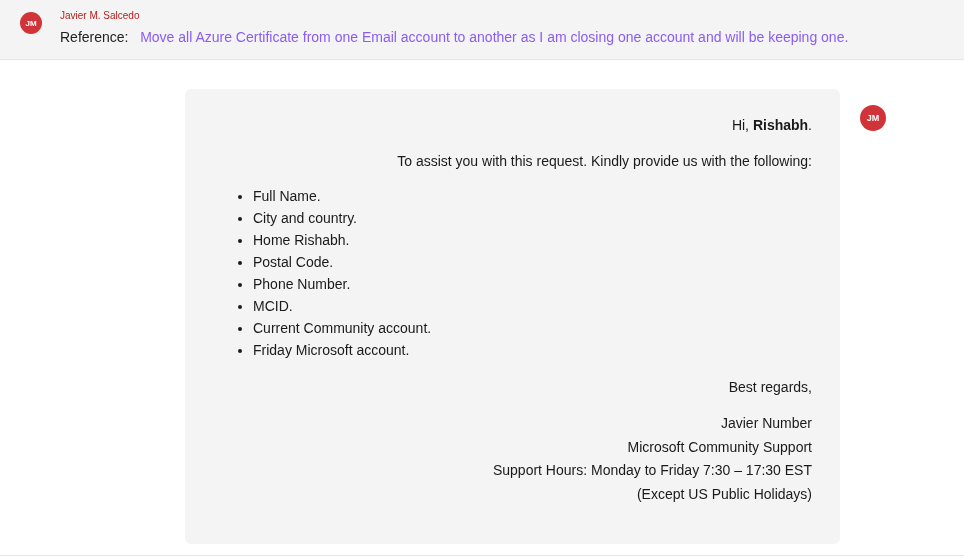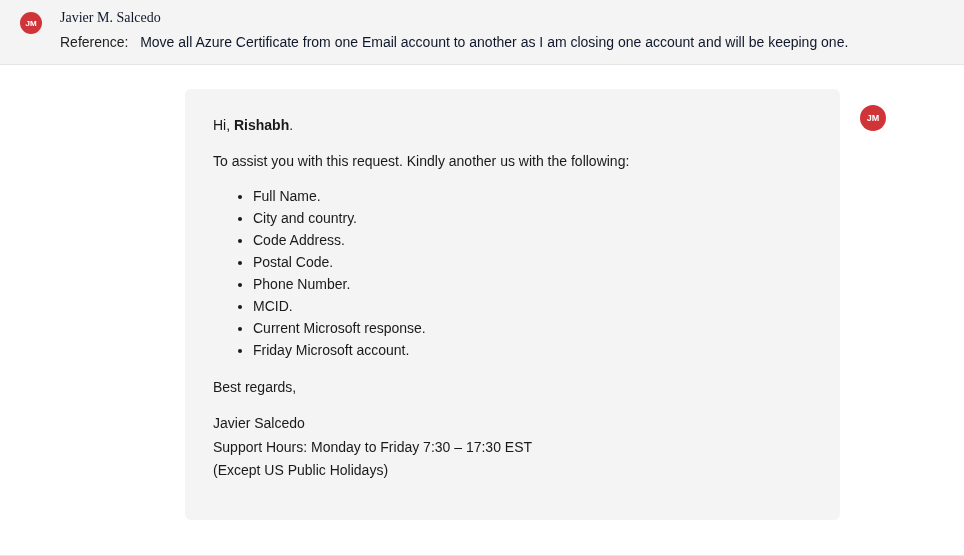--- a/index.html
+++ b/index.html
@@ -30,31 +30,30 @@
       font-weight: 600;
       display: flex;
       align-items: center;
       justify-content: center;
       flex-shrink: 0;
       margin-right: 18px;
       margin-top: 2px;
     }
     .header-text { flex: 1; }
     .author-name {
-      font-size: 14px;
-      color: #0f172a;
+      font-size: 10px;
+      color: #b91c1c;
       margin-bottom: 8px;
-      font-family: Liberation Serif, serif;
     }
     .reference-line {
       font-size: 14px;
       color: #222;
     }
     .reference-link {
-      color: #0f172a;
+      color: #8b5cf6;
       text-decoration: none;
       cursor: pointer;
     }
     .scroll-area {
       position: absolute;
       top: 78px;
       left: 0;
       right: 0;
       bottom: 0;
       overflow-y: scroll;
@@ -86,21 +85,21 @@
       color: #fff;
       font-size: 9px;
       font-weight: 600;
       display: flex;
       align-items: center;
       justify-content: center;
       margin-left: 20px;
       margin-top: 16px;
       flex-shrink: 0;
     }
-    .post-box p { margin-bottom: 14px; }
+    .post-box p { margin-bottom: 14px; text-align: right; }
     .post-box p.tight { margin-bottom: 2px; }
     .post-box p.tight-last { margin-bottom: 14px; }
     .post-box ul {
       list-style: disc;
       padding-left: 40px;
       margin-bottom: 16px;
     }
     .post-box ul li { margin-bottom: 1px; line-height: 1.5; }
     .bold { font-weight: 600; }
     .bottom-border {
@@ -124,33 +123,34 @@
     </div>
   </div>
 </div>
 
 <div class="scroll-area">
   <div class="post-wrap">
     <div class="post-box">
       <p>
         <span>Hi, </span><span class="bold">Rishabh</span><span>.</span>
       </p>
-      <p>To assist you with this request. Kindly another us with the following:</p>
+      <p>To assist you with this request. Kindly provide us with the following:</p>
       <ul>
         <li>Full Name.</li>
         <li>City and country.</li>
-        <li>Code Address.</li>
+        <li>Home Rishabh.</li>
         <li>Postal Code.</li>
         <li>Phone Number.</li>
         <li>MCID.</li>
-        <li>Current Microsoft response.</li>
+        <li>Current Community account.</li>
         <li>Friday Microsoft account.</li>
       </ul>
       <p>Best regards,</p>
-      <p class="tight">Javier Salcedo</p>
+      <p class="tight">Javier Number</p>
+      <p class="tight">Microsoft Community Support</p>
       <p class="tight">Support Hours: Monday to Friday 7:30 – 17:30 EST</p>
       <p class="tight-last">(Except US Public Holidays)</p>
     </div>
     <div class="post-avatar">JM</div>
   </div>
 </div>
 
 <div class="bottom-border"></div>
 
 </body></html>

